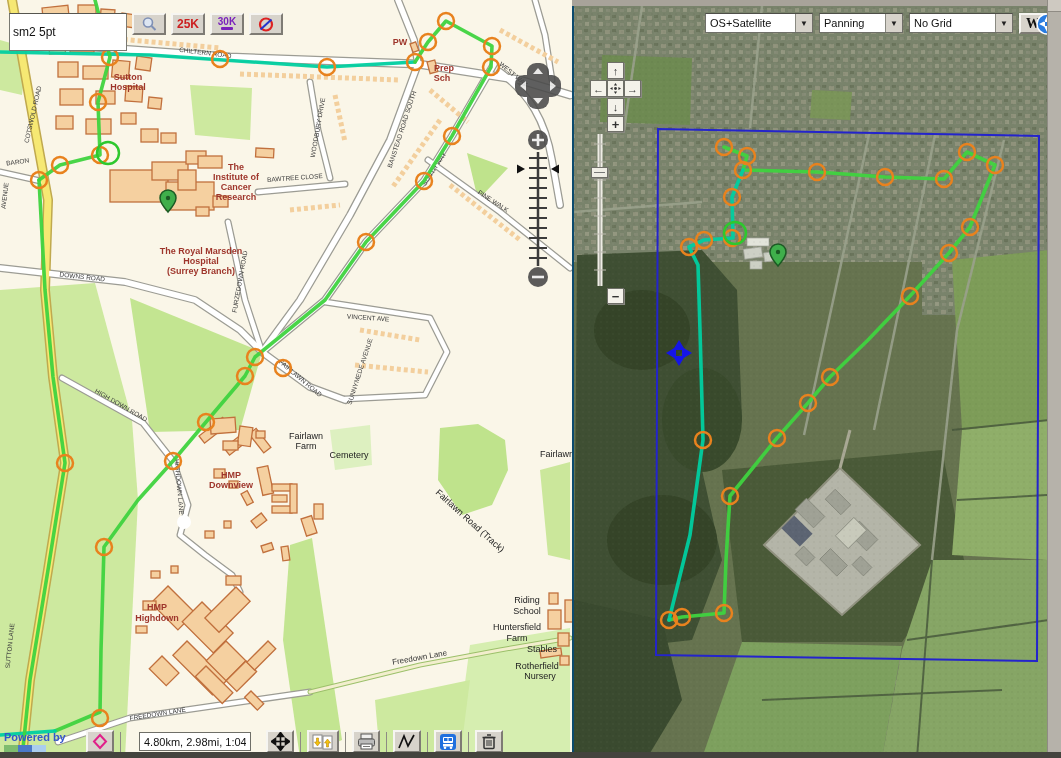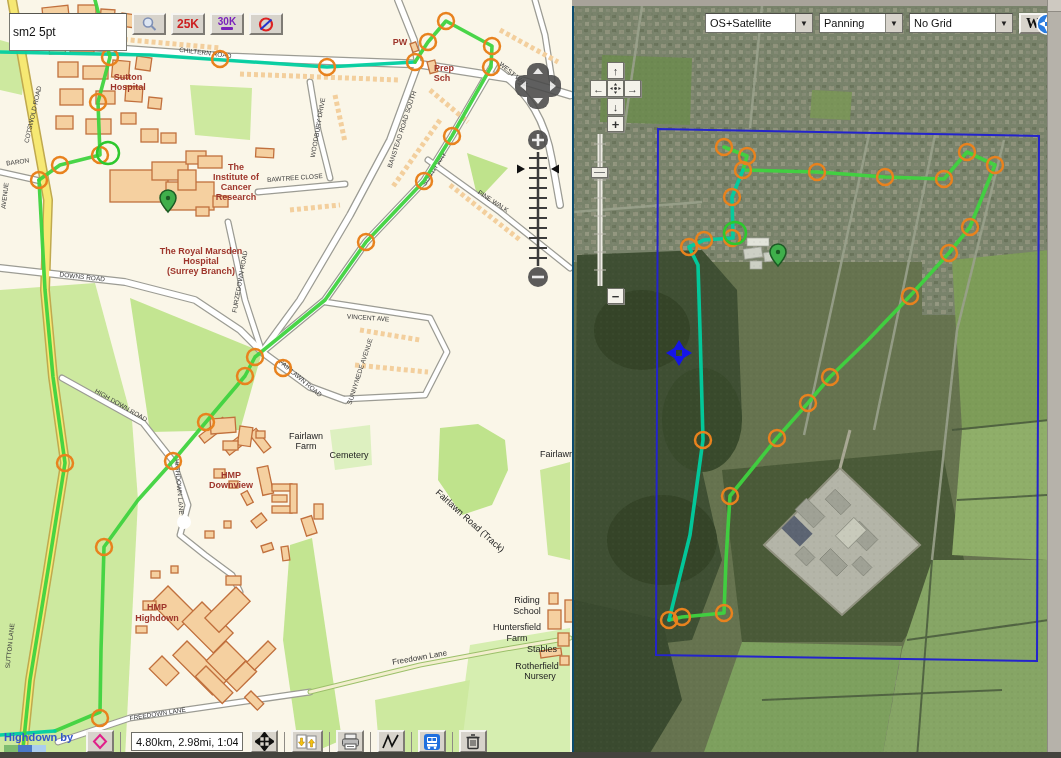--- a/index.html
+++ b/index.html
@@ -33,21 +33,21 @@
              display:flex;align-items:center;justify-content:center;font-size:8px;color:#222;}
   .wbtn{width:28px;height:21px;font-size:14px;font-weight:bold;color:#111;font-family:"Liberation Serif",serif;}
   .compass-btn{position:absolute;left:456px;top:12px;width:22px;height:22px;border:none;background:transparent;cursor:pointer;}
   
   .attribution{position:absolute;left:4px;top:731px;font-size:11px;font-weight:bold;color:#3355cc;}
   .attr-logo{position:absolute;left:4px;top:745px;width:46px;height:8px;display:flex;}
   .attr-logo i{display:block;height:8px;}
   .toolbar{position:absolute;left:86px;top:730px;display:flex;gap:3px;align-items:center;}
   .tbtn{width:28px;height:23px;}
   .tsep{width:1px;height:20px;background:#8e8b84;margin:0 3px;}
-  .dist-input{width:112px;height:19px;border:1px solid #6f6f68;font-size:11px;padding:1px 4px;background:#fff;color:#111;margin:0 4px;}
+  .dist-input{width:112px;height:19px;border:1px solid #6f6f68;font-size:11px;padding:1px 4px;background:#fff;color:#111;margin:0 12px;}
   .coord-box{position:absolute;left:271px;top:737px;width:204px;height:17px;background:#fff;border:1px solid #999;
              font-size:11px;color:#111;display:flex;align-items:center;padding:0 3px;white-space:nowrap;}
   
   .lnav{position:absolute;left:505px;top:58px;width:66px;height:236px;}
   
   .rnav{position:absolute;left:16px;top:61px;width:54px;height:246px;}
   .rnav .sq{position:absolute;width:17px;height:17px;background:#f4f2ea;border:1px solid #6f6f68;
             display:flex;align-items:center;justify-content:center;font-size:11px;color:#333;cursor:pointer;
             box-shadow:1px 1px 0 #8a8a82;}
   .rnav .plusminus{font-weight:bold;font-size:13px;}
@@ -355,21 +355,21 @@
             <line x1="24" y1="200" x2="42" y2="200"></line>
           </g>
           <path d="M12,111 l8,-4.5 v9 z" fill="#111" transform="rotate(180 16 111)"></path>
           <path d="M54,111 l-8,-4.5 v9 z" fill="#111" transform="rotate(180 50 111)"></path>
           <circle cx="33" cy="219" r="10" fill="#4a4a4a" opacity="0.9"></circle>
           <path d="M27,219 h12" stroke="#eee" stroke-width="2.6"></path>
         </g>
       </svg>
     </div>
 
-    <div class="attribution">Highdown by</div>
+    <div class="attribution">Powered by</div>
     <div class="attr-logo">
       <i style="width:14px;background:#7ebc6f"></i>
         <i style="width:14px;background:#4a78c8"></i>
         <i style="width:14px;background:#aacdee"></i>
     </div>
 
     <div class="toolbar">
       <button class="btn3d tbtn">
         <svg width="18" height="17" viewBox="0 0 18 17">
           <path d="M9,2 L15,8.5 L9,15 L3,8.5 Z" fill="none" stroke="#e0218a" stroke-width="2"></path>

